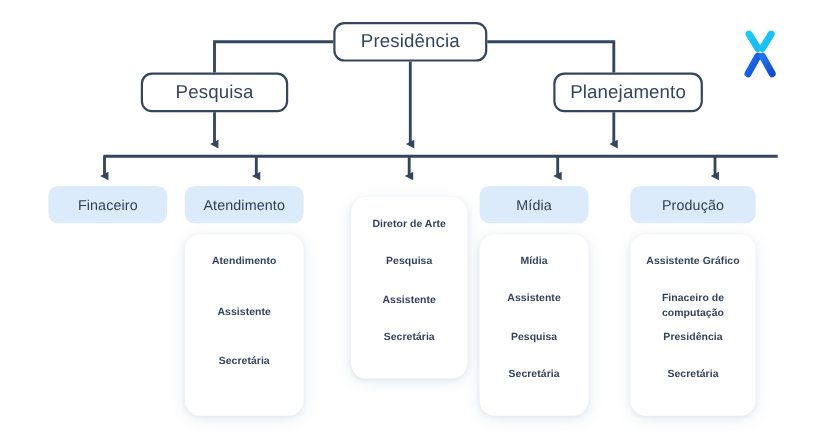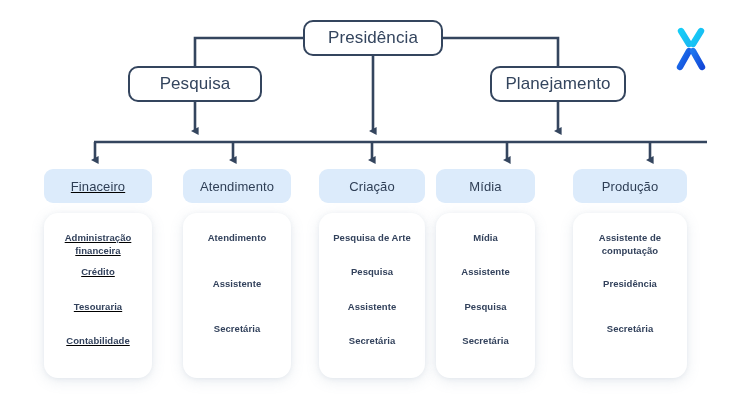--- a/index.html
+++ b/index.html
@@ -56,21 +56,21 @@
     width: 140px;
     height: 36px;
   }
   #node-pesquisa {
     left: 128px;
     top: 66px;
     width: 134px;
     height: 36px;
   }
   #node-planejamento {
-    left: 490px;
+    left: 503px;
     top: 66px;
     width: 136px;
     height: 36px;
   }
 
   
   .columns {
     position: absolute;
     left: 0;
     top: 0;
@@ -123,22 +123,22 @@
     font-weight: 700;
     line-height: 13px;
     letter-spacing: 0.05px;
     flex: 1 1 0;
     display: flex;
     align-items: flex-start;
     justify-content: center;
   }
 
   
-  #column-finaceiro   { left: 44px;  width: 108px; text-decoration: underline; }
-  #column-atendimento { left: 183px; width: 108px; }
+  #column-finaceiro   { left: 44px;  width: 108px; }
+  #column-atendimento { left: 168px; width: 108px; }
   #column-criacao     { left: 319px; width: 106px; }
   #column-midia       { left: 436px; width: 99px;  }
   #column-producao    { left: 573px; width: 114px; }
 
   
   #brand-logo {
     position: absolute;
     left: 665px;
     top: 22px;
     width: 52px;
@@ -189,61 +189,55 @@
   </div>
 
   <div class="node-box" id="node-planejamento">
     <span>Planejamento</span>
   </div>
 
   <div class="columns">
 
     <div class="column" id="column-finaceiro">
       <div class="column-header">Finaceiro</div>
-      <div class="column-card">
-        <div class="card-item">Administração financeira</div>
-        <div class="card-item">Crédito</div>
-        <div class="card-item">Tesouraria</div>
-        <div class="card-item">Contabilidade</div>
-      </div>
     </div>
 
     <div class="column" id="column-atendimento">
       <div class="column-header">Atendimento</div>
       <div class="column-card">
         <div class="card-item">Atendimento</div>
         <div class="card-item">Assistente</div>
         <div class="card-item">Secretária</div>
       </div>
     </div>
 
     <div class="column" id="column-criacao">
-      <div class="column-header">Criação</div>
-      <div class="column-card">
-        <div class="card-item">Pesquisa de Arte</div>
+      <div class="column-card">
+        <div class="card-item">Diretor de Arte</div>
         <div class="card-item">Pesquisa</div>
         <div class="card-item">Assistente</div>
         <div class="card-item">Secretária</div>
       </div>
     </div>
 
     <div class="column" id="column-midia">
       <div class="column-header">Mídia</div>
       <div class="column-card">
         <div class="card-item">Mídia</div>
         <div class="card-item">Assistente</div>
         <div class="card-item">Pesquisa</div>
         <div class="card-item">Secretária</div>
       </div>
     </div>
 
     <div class="column" id="column-producao">
       <div class="column-header">Produção</div>
       <div class="column-card">
-        <div class="card-item">Assistente de computação</div>
+        <div class="card-item">Assistente Gráfico</div>
+        <div class="card-item">Finaceiro de computação</div>
         <div class="card-item">Presidência</div>
         <div class="card-item">Secretária</div>
       </div>
     </div>
 
   </div>
 
   <svg id="brand-logo" viewBox="0 0 52 52" width="52" height="52" aria-hidden="true">
     <defs>
       <linearGradient id="g-cyan" x1="0" y1="0" x2="1" y2="1">

